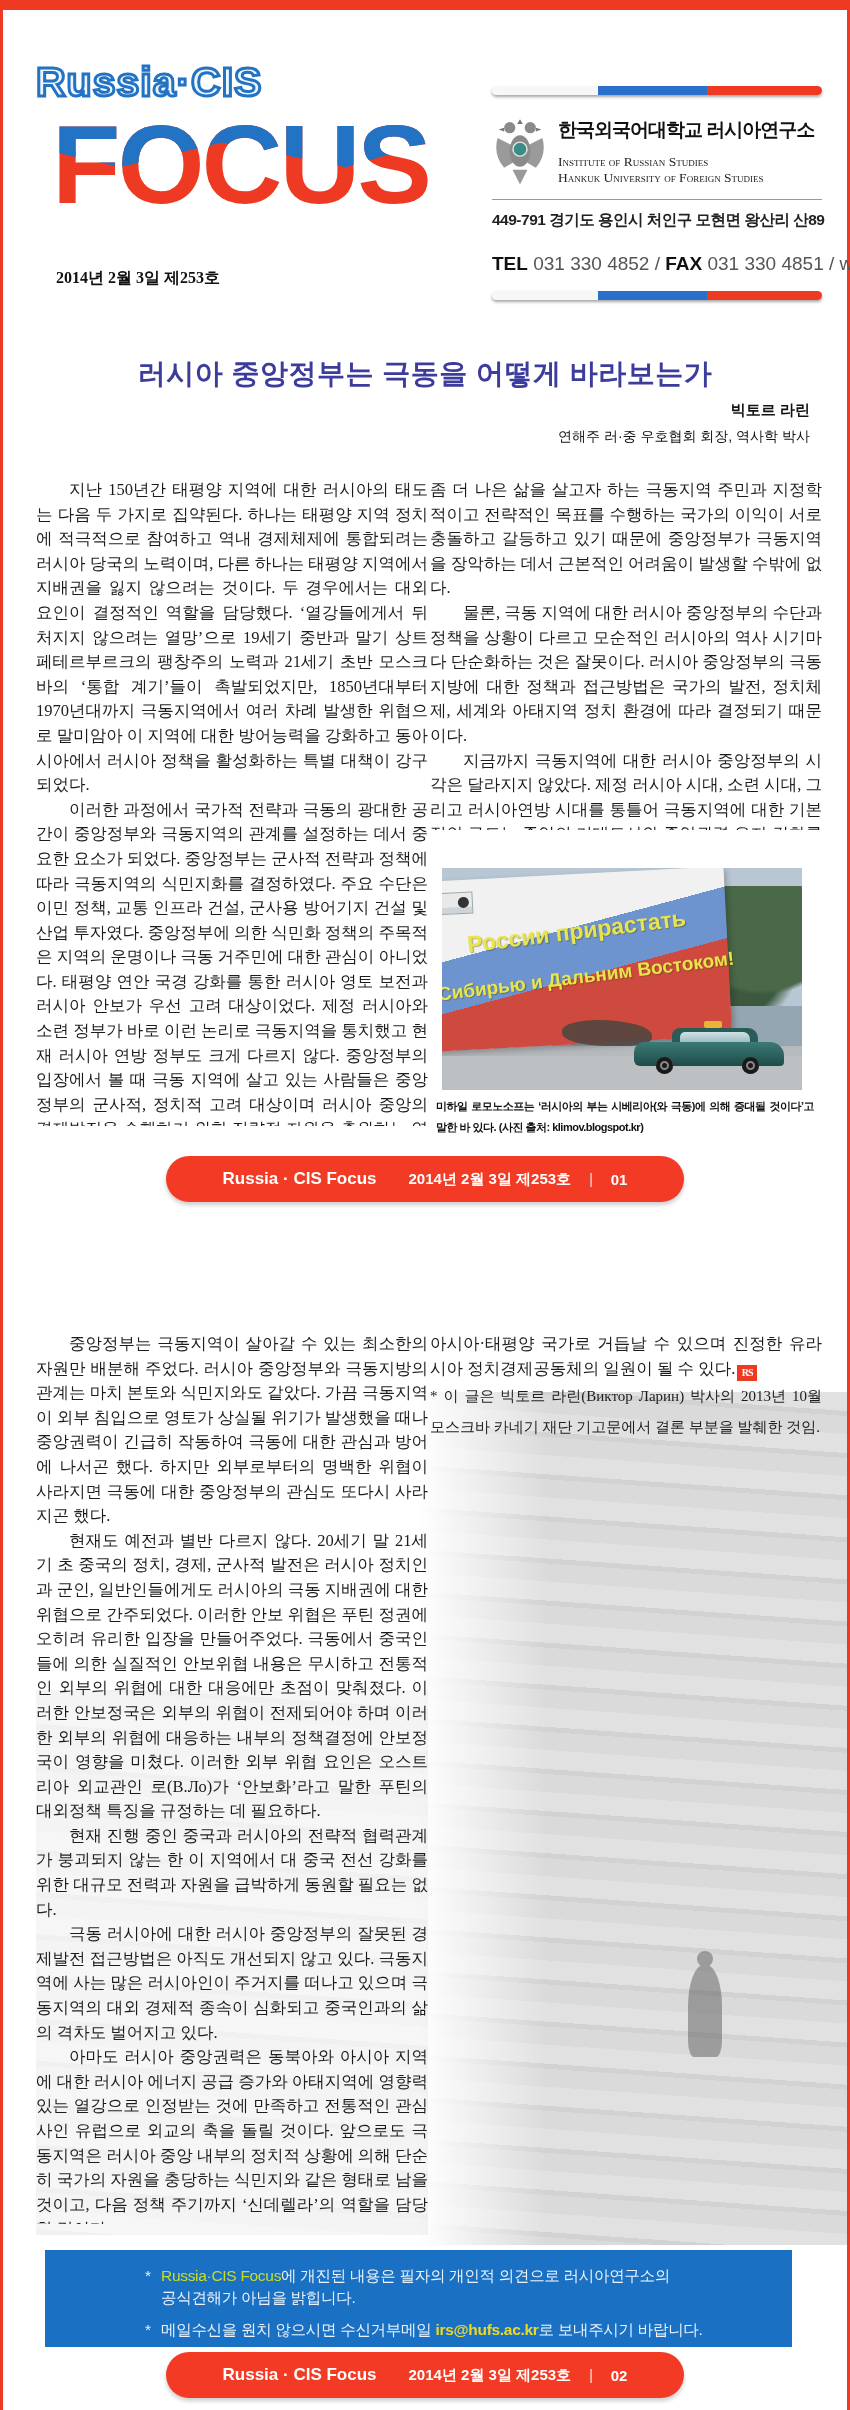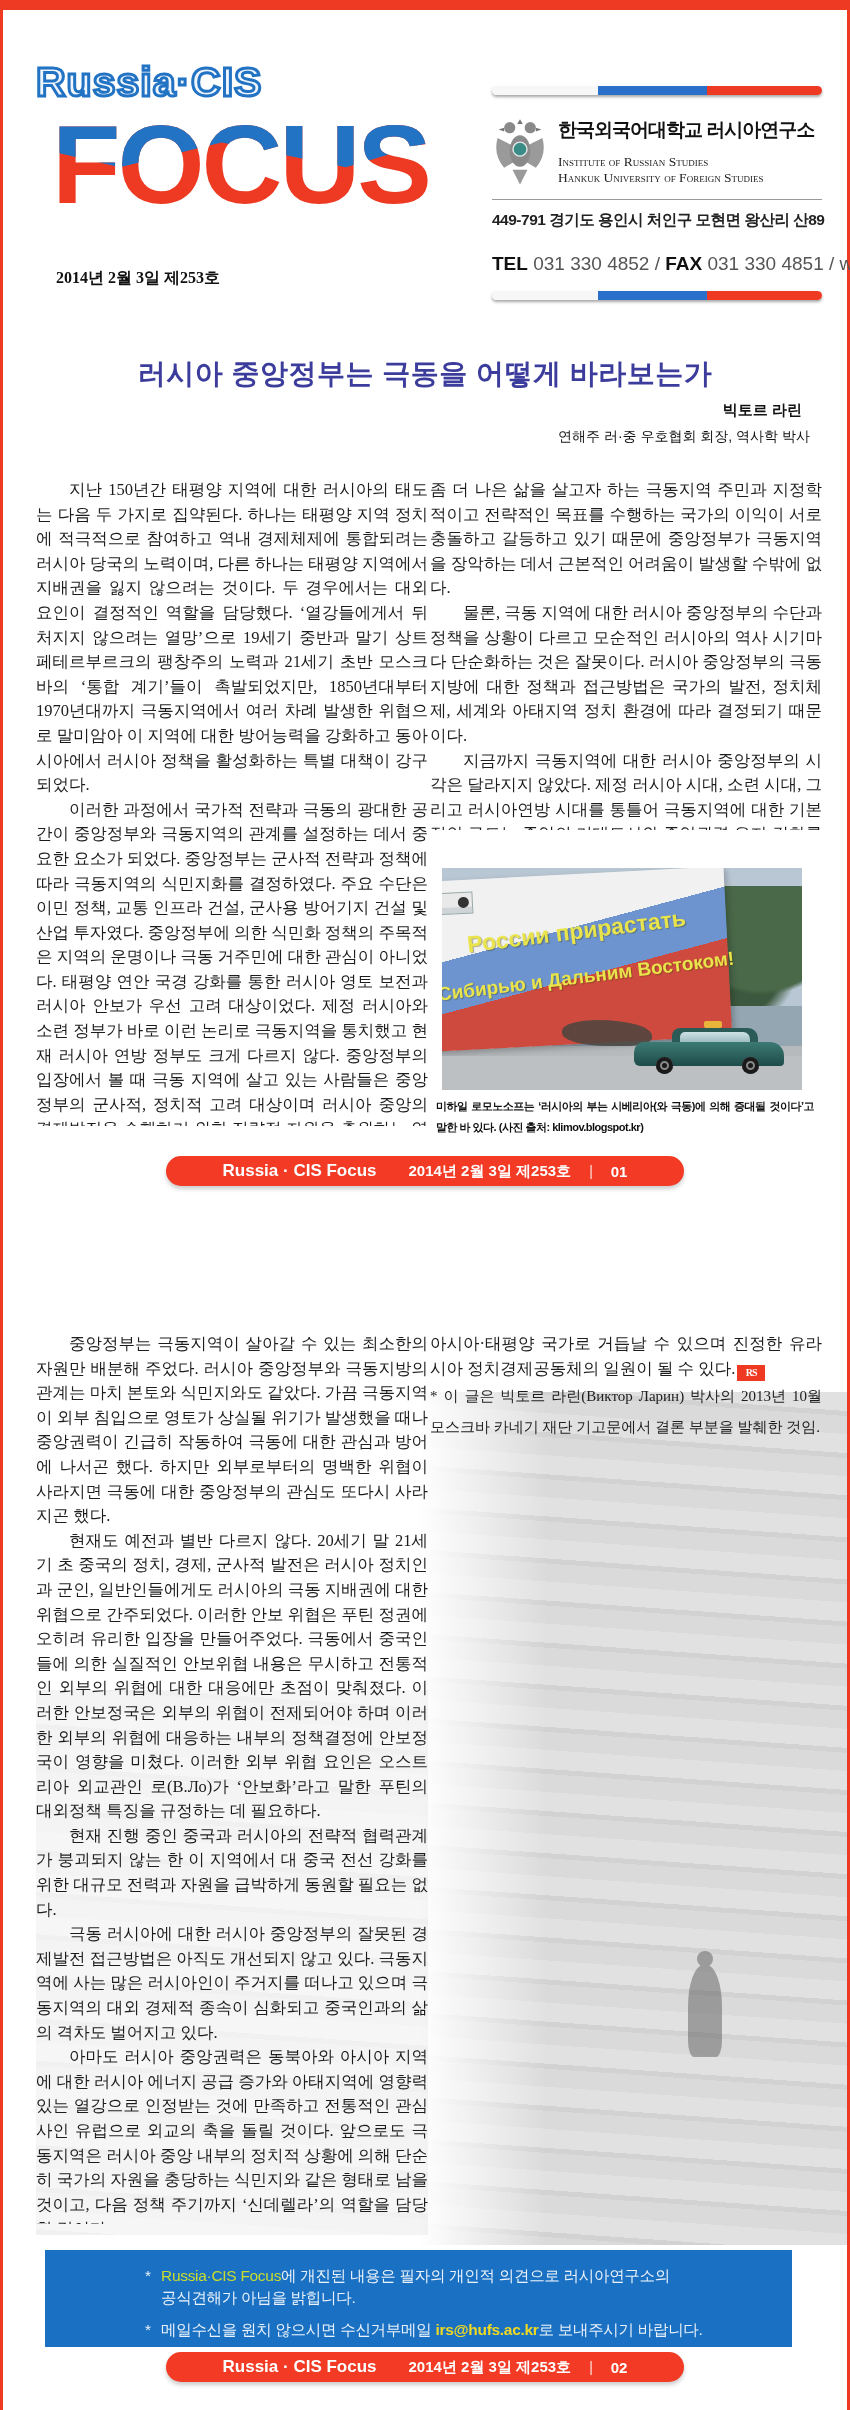--- a/index.html
+++ b/index.html
@@ -34,38 +34,38 @@
   .inst-tel b{color:#111;}
   .flagbar2{margin-top:16px;}
 
   .issue-date{position:absolute;left:56px;top:268px;font-size:16px;font-weight:bold;color:#111;
               font-family:"Liberation Serif",serif;}
 
   
   .title{position:absolute;left:0;right:0;top:336px;text-align:center;
          font-family:"Liberation Sans",sans-serif;font-size:28px;font-weight:800;
          color:#3c3c9c;letter-spacing:0.5px;}
-  .author{position:absolute;right:48px;top:401px;font-size:15px;font-weight:bold;color:#111;
+  .author{position:absolute;right:40px;top:401px;font-size:15px;font-weight:bold;color:#111;
           font-family:"Liberation Sans",sans-serif;}
   .affil{position:absolute;right:40px;top:428px;font-size:14px;color:#111;
          font-family:"Liberation Sans",sans-serif;}
 
   
   .col{position:absolute;width:392px;font-size:16.5px;line-height:24.6px;color:#1c1c1c;
        text-align:justify;z-index:2;}
   .col p{margin:0;text-indent:33px;}
   .col p.cont{text-indent:0;}
   .p1-left{left:36px;top:478px;height:648px;overflow:hidden;}
   .p1-right{left:430px;top:478px;height:352px;overflow:hidden;}
   .p2-left{left:36px;top:1332px;height:892px;overflow:hidden;}
   .p2-right{left:430px;top:1332px;height:300px;overflow:hidden;}
 
   .footnote{margin-top:43px;font-size:15px;line-height:31px;text-align:justify;color:#1c1c1c;text-indent:0;}
 
-  .end-mark{display:inline-block;width:28px;height:16px;background:#ee3a22;color:#fff;
+  .end-mark{display:inline-block;width:20px;height:16px;background:#ee3a22;color:#fff;
             font-family:"Liberation Serif",serif;font-weight:bold;font-size:10px;line-height:16px;
             text-align:center;vertical-align:-2px;margin-left:2px;letter-spacing:-1px;}
 
   
   .photo{position:absolute;left:442px;top:868px;width:360px;height:222px;overflow:hidden;
          background:linear-gradient(to bottom,#b9c7d4 0 62%,#93a6b2 62% 80%,#b6babd 80%);z-index:2;}
   .trees{position:absolute;right:-20px;top:18px;width:150px;height:120px;
          background:radial-gradient(ellipse at 60% 40%,#3e5f3a 0 55%,transparent 60%),
                     radial-gradient(ellipse at 25% 70%,#2f4d2e 0 45%,transparent 55%);
          opacity:.9;}
@@ -92,21 +92,21 @@
   .car-sign{position:absolute;left:70px;bottom:46px;width:18px;height:7px;background:#e8b53a;border-radius:2px;}
   .wheel{position:absolute;bottom:0;width:17px;height:17px;border-radius:50%;background:#1a1a1a;
          box-shadow:inset 0 0 0 4px #1a1a1a, inset 0 0 0 6px #888;}
   .wheel.w1{left:22px;} .wheel.w2{left:108px;}
 
   .caption{position:absolute;left:436px;top:1096px;width:378px;z-index:2;
            font-family:"Liberation Sans",sans-serif;font-weight:bold;font-size:11px;
            line-height:21px;color:#111;text-align:justify;letter-spacing:-0.5px;}
 
   
-  .pill{position:absolute;left:50%;transform:translateX(-50%);height:30px;min-width:450px;
+  .pill{position:absolute;left:50%;transform:translateX(-50%);height:46px;min-width:450px;
         background:#f23a24;border-radius:26px;display:flex;align-items:center;justify-content:center;
         gap:18px;color:#fff;font-family:"Liberation Sans",sans-serif;white-space:nowrap;
         box-shadow:0 3px 4px rgba(0,0,0,.2);z-index:3;padding:0 34px;}
   .pill .brand{font-size:17px;font-weight:bold;margin-right:14px;}
   .pill .issue{font-size:15px;font-weight:bold;}
   .pill .sep{font-size:14px;opacity:.85;}
   .pill .pagenum{font-size:15px;font-weight:bold;}
   .pill1{top:1156px;}
   .pill2{top:2352px;}
 

